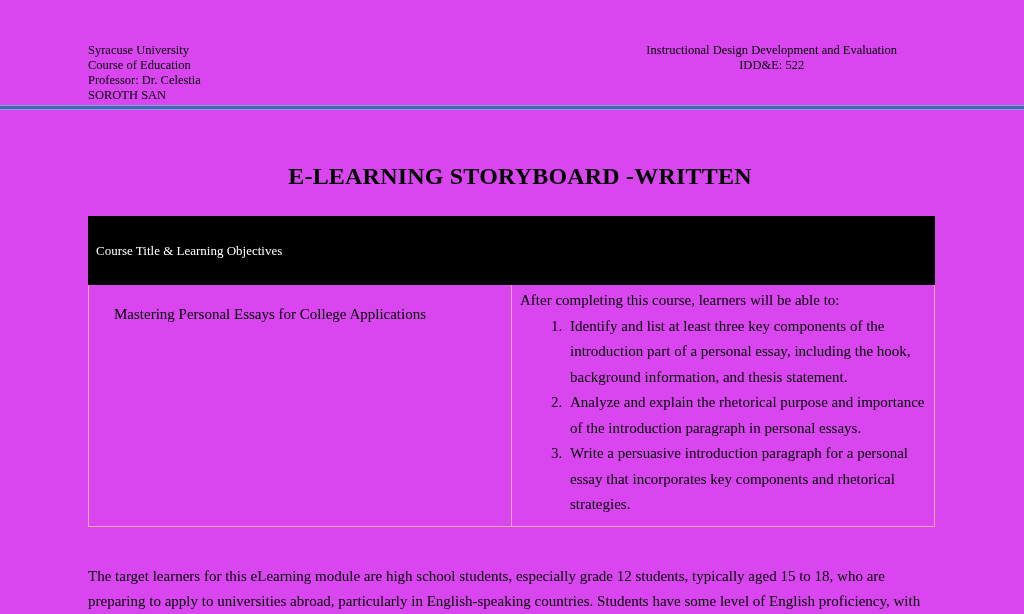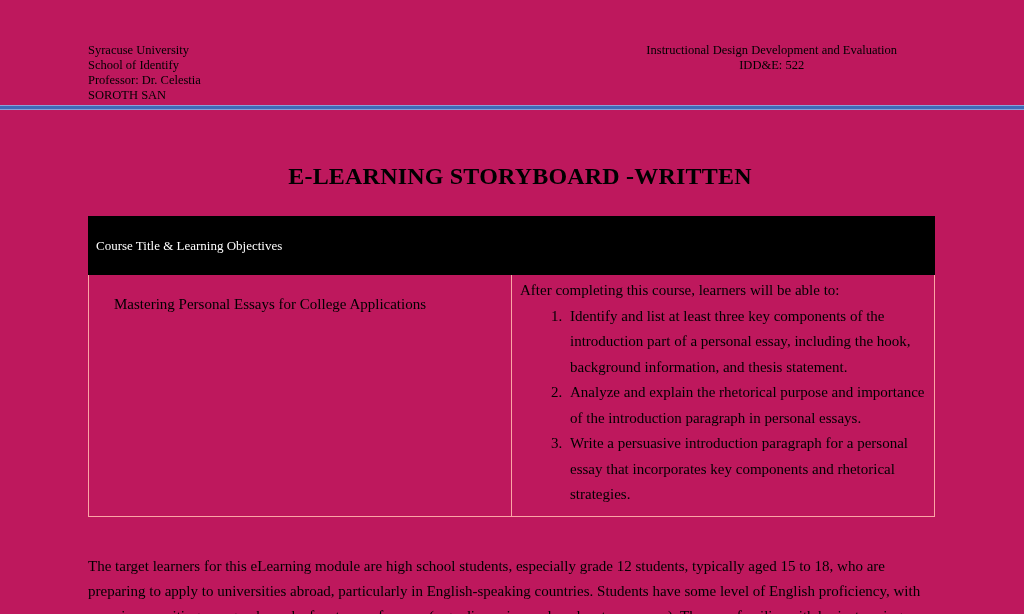--- a/index.html
+++ b/index.html
@@ -9,21 +9,21 @@
     height: 614px;
     background: #ffffff;
     color: #000000;
     font-family: "Liberation Serif", serif;
     overflow: hidden;
   }
   .page {
     position: relative;
     width: 1024px;
     height: 614px;
-    background: #be185d;
+    background: #d946ef;
   }
   
   .doc-header {
     display: flex;
     justify-content: space-between;
     align-items: flex-start;
     padding: 43px 127px 0 88px;
     font-size: 12.5px;
     line-height: 15px;
   }
@@ -49,21 +49,21 @@
   }
   
   .objectives-table {
     margin: 26px 0 0 88px;
     width: 847px;
     border-collapse: collapse;
     table-layout: fixed;
     font-size: 15px;
   }
   .objectives-table th {
-    height: 58px;
+    height: 68px;
     background: #000000;
     color: #ffffff;
     font-weight: normal;
     font-size: 13px;
     text-align: left;
     vertical-align: middle;
     padding: 0 6px 0 7px;
     border: 1px solid #000000;
   }
   .objectives-table td {
@@ -99,21 +99,21 @@
   }
 </style>
 </head>
 <body>
 
 <div class="page">
 
   <div class="doc-header">
     <div class="header-left">
       <div>Syracuse University</div>
-      <div>School of Identify</div>
+      <div>Course of Education</div>
       <div>Professor: Dr. Celestia</div>
       <div>SOROTH SAN</div>
     </div>
     <div class="header-right">
       <div>Instructional Design Development and Evaluation</div>
       <div>IDD&amp;E: 522</div>
     </div>
   </div>
 
   <div class="header-rule"></div>

